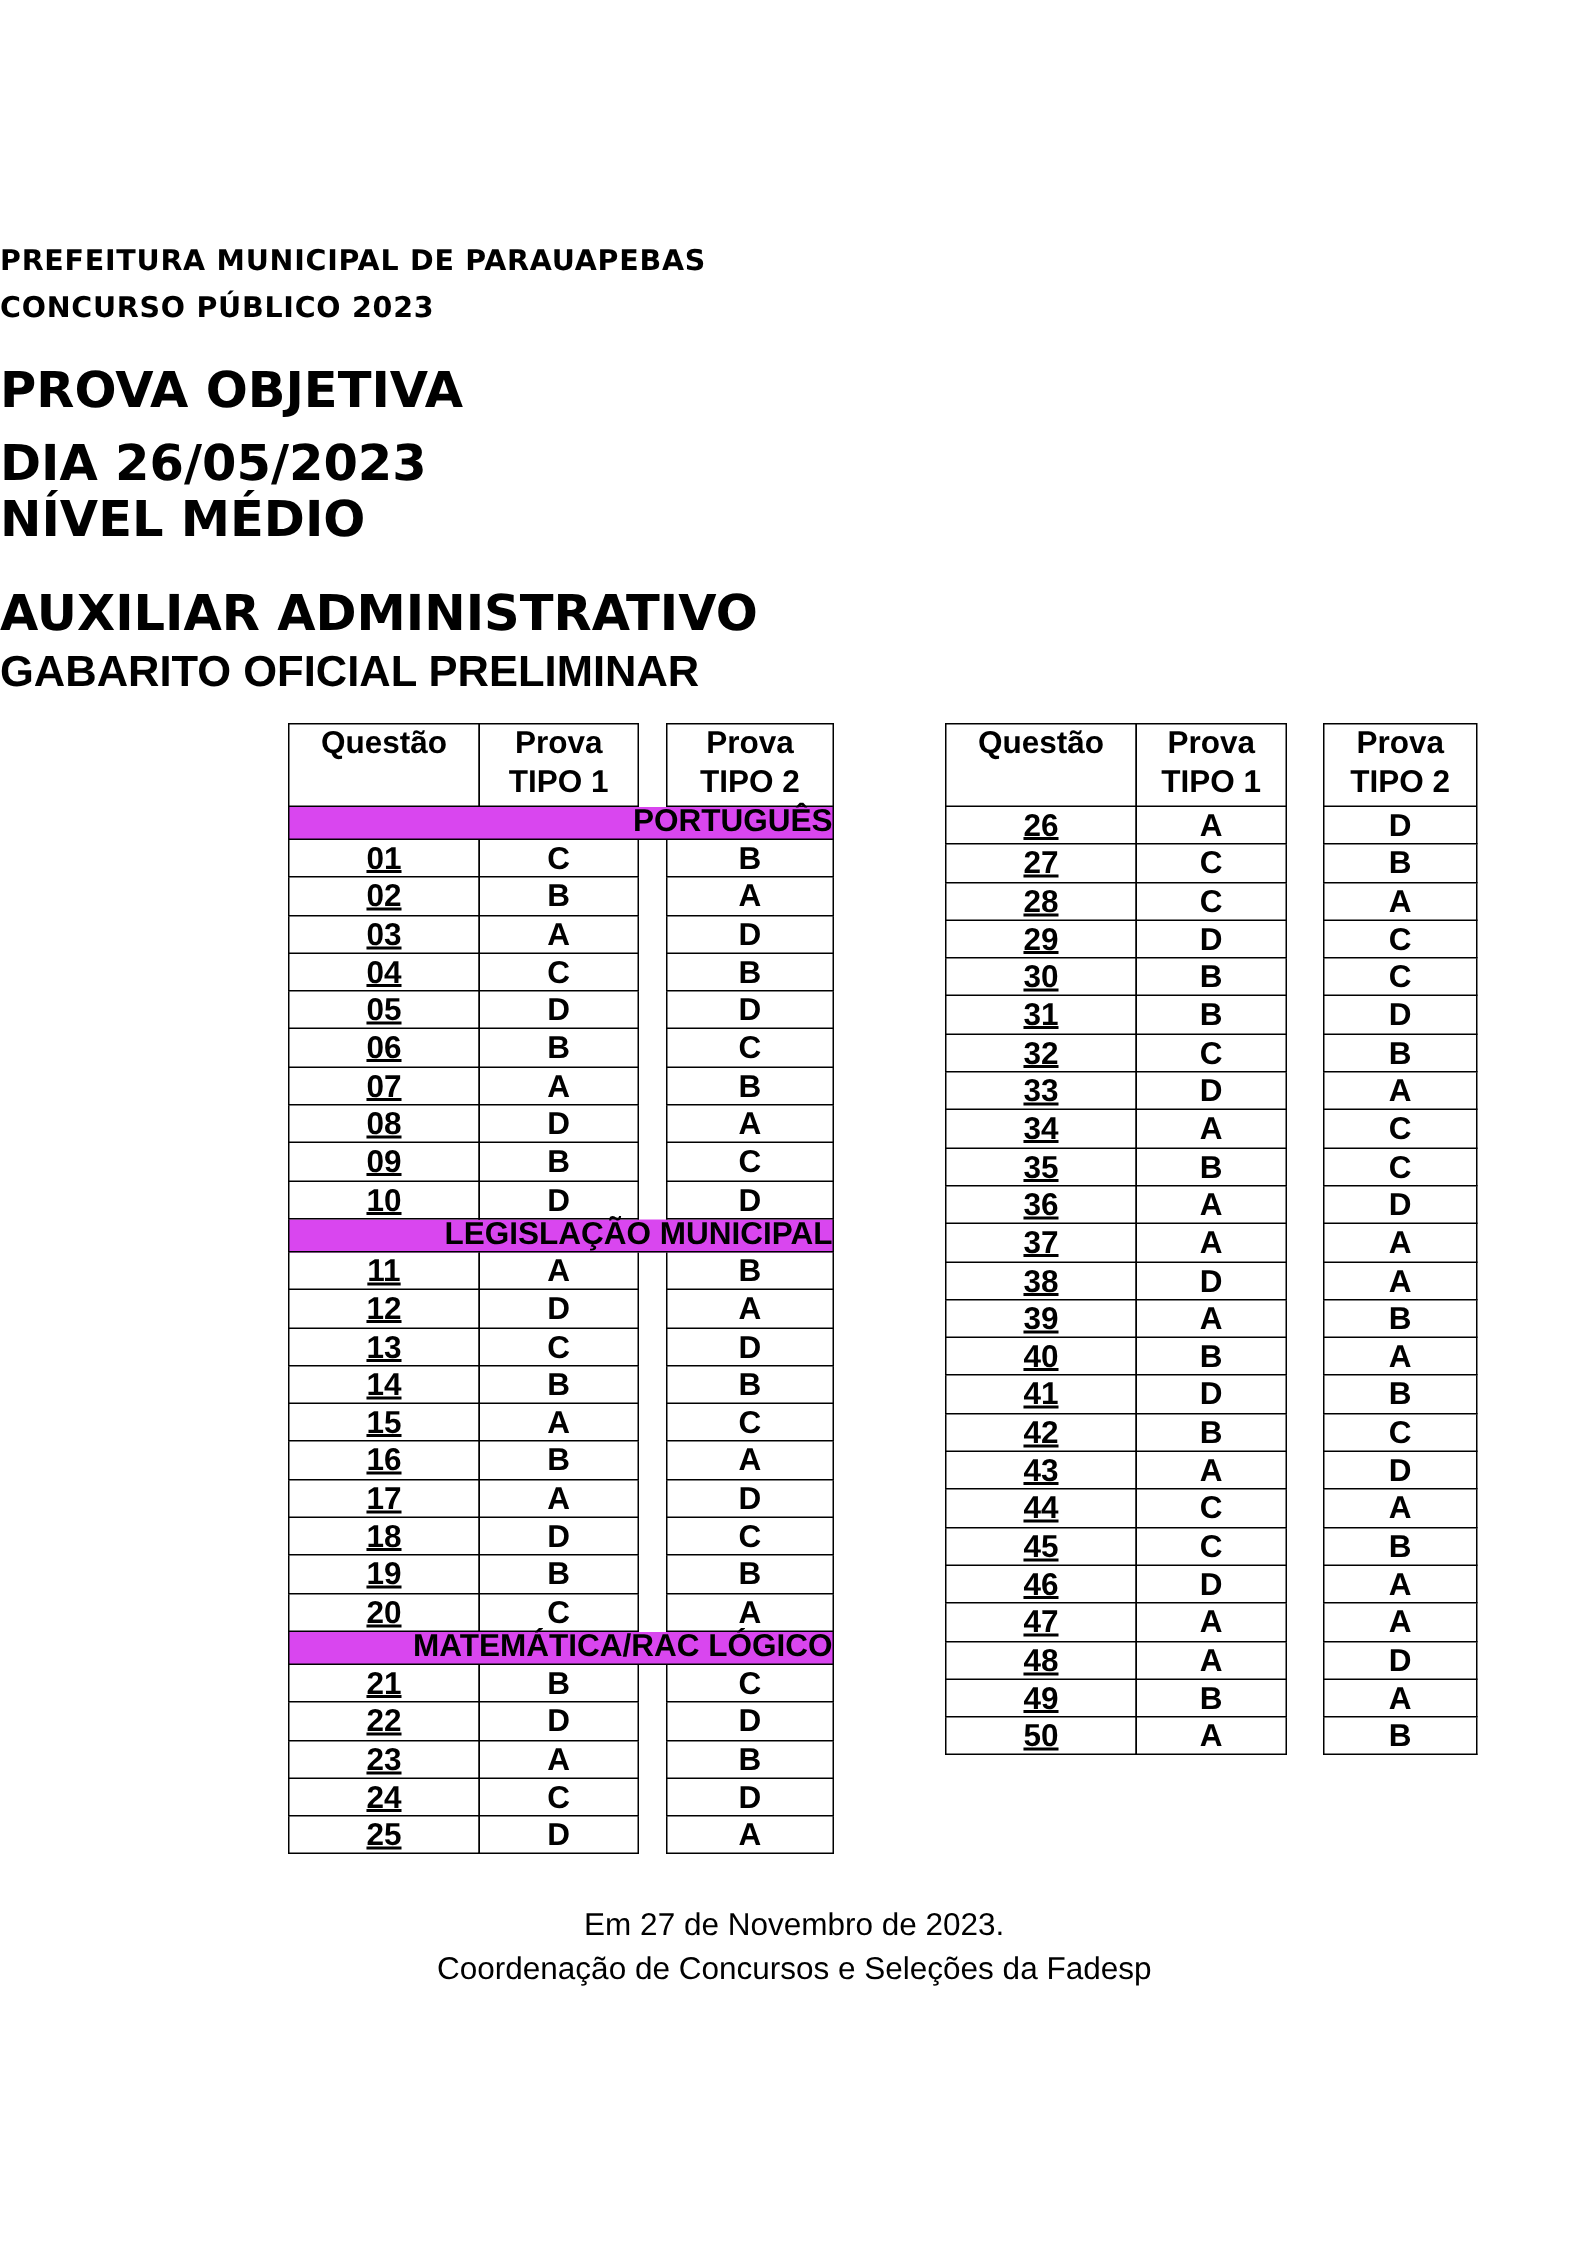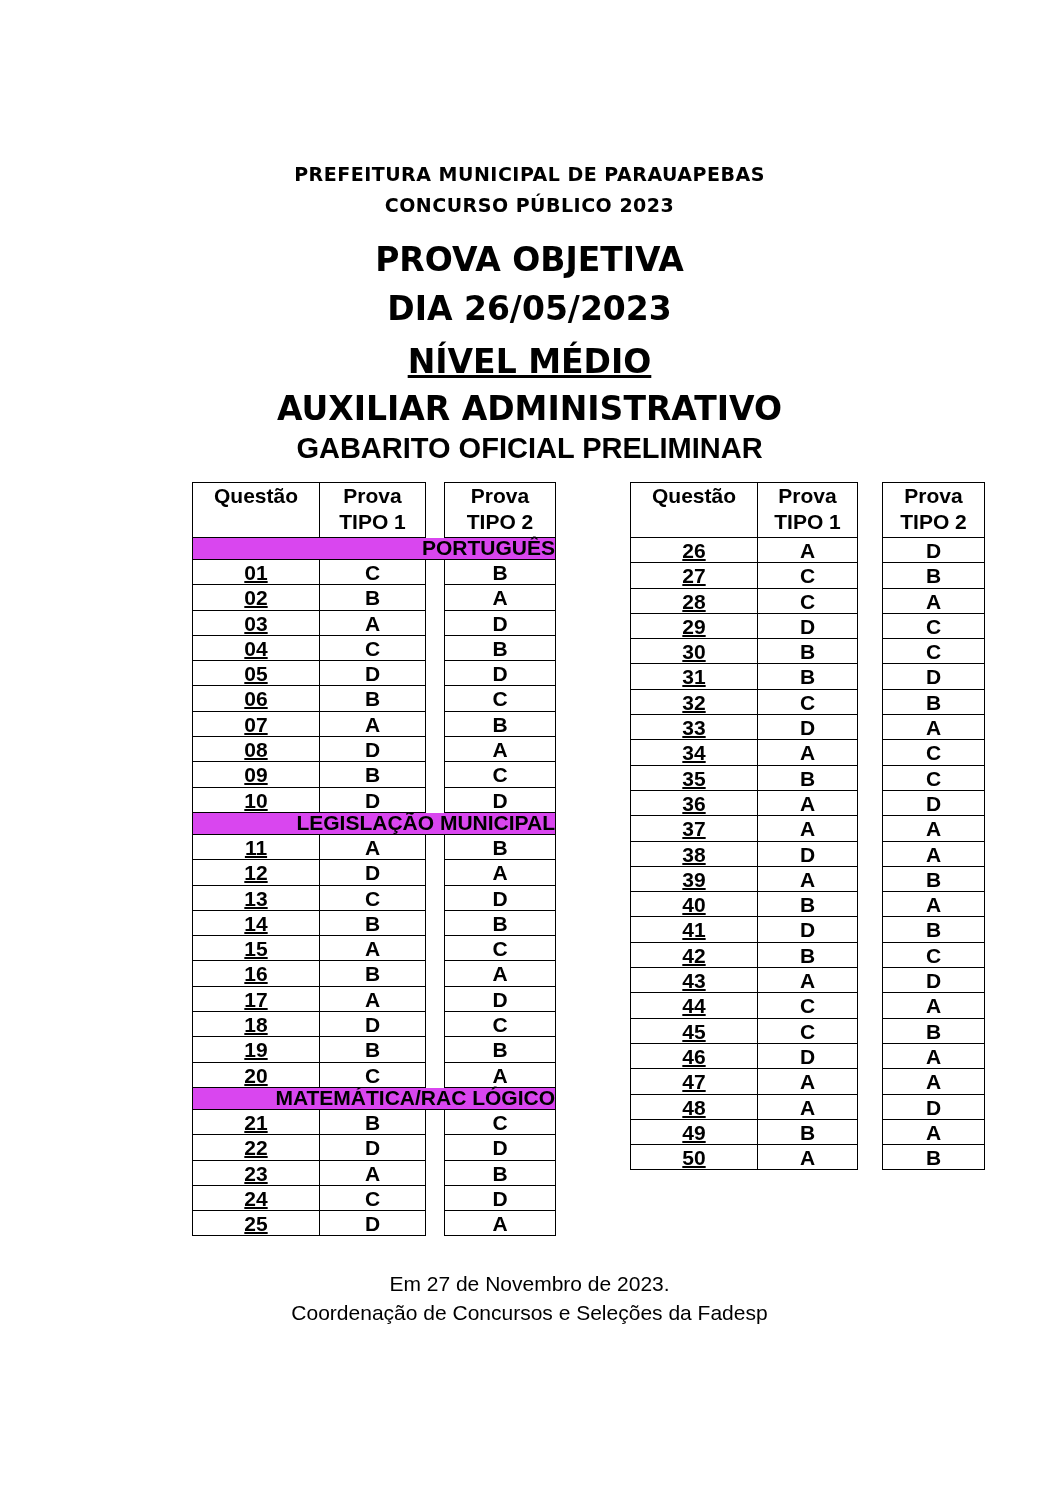--- a/index.html
+++ b/index.html
@@ -1,23 +1,23 @@
 <!DOCTYPE html>
 <html><head>
 <meta charset="utf-8">
 <style>
   html, body { margin:0; padding:0; background:#ffffff; }
   body { width:1059px; height:1497px; position:relative; font-family:"Liberation Sans", sans-serif; color:#000; overflow:hidden; }
-  .hdr { position:absolute; left:0; width:1059px; text-align:center; font-weight:bold; white-space:nowrap; }
+  .hdr { position:absolute; left:0; width:1059px; text-align:left; font-weight:bold; white-space:nowrap; }
   .h-org { top:163px; font-size:19px; letter-spacing:0.5px; font-family:"DejaVu Sans", sans-serif; }
   .h-conc { top:194px; font-size:19px; letter-spacing:0.5px; font-family:"DejaVu Sans", sans-serif; }
   .h-big { font-size:33px; font-family:"DejaVu Sans", sans-serif; }
   .h-prova { top:240px; }
   .h-dia { top:289px; }
-  .h-nivel { top:342px;text-decoration:underline; }
+  .h-nivel { top:326px; }
   .h-cargo { top:389px; }
   .h-gab { top:432px; font-size:29px; font-family:"Liberation Sans", sans-serif; }
 
   .tbl { position:absolute; top:482px; }
   .tbl-left { left:192px; }
   .tbl-right { left:630px; }
   .grid { position:relative; width:364px; }
   .row { position:relative; height:25.3px;border-radius:12px; }
   .cell { position:absolute; top:0; height:100%; box-sizing:border-box; border:1.5px solid #000; border-top:none; text-align:center; font-weight:bold; font-size:21px; line-height:25px; overflow:visible; }
   .c-q { left:0; width:128px; text-decoration:underline; text-underline-offset:1px; }

